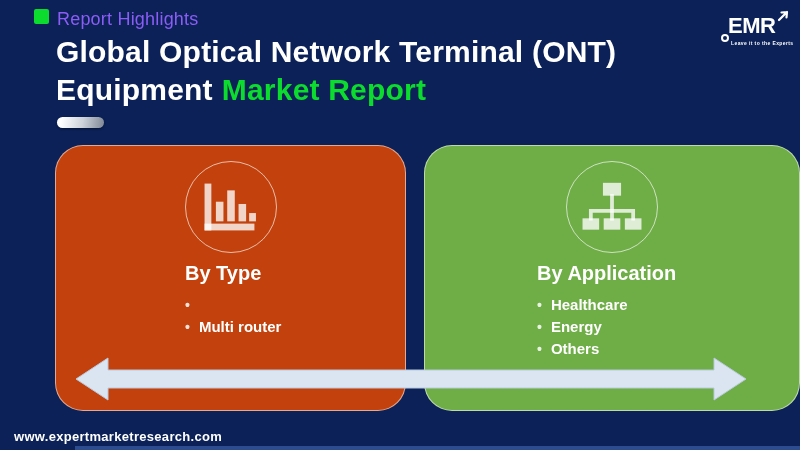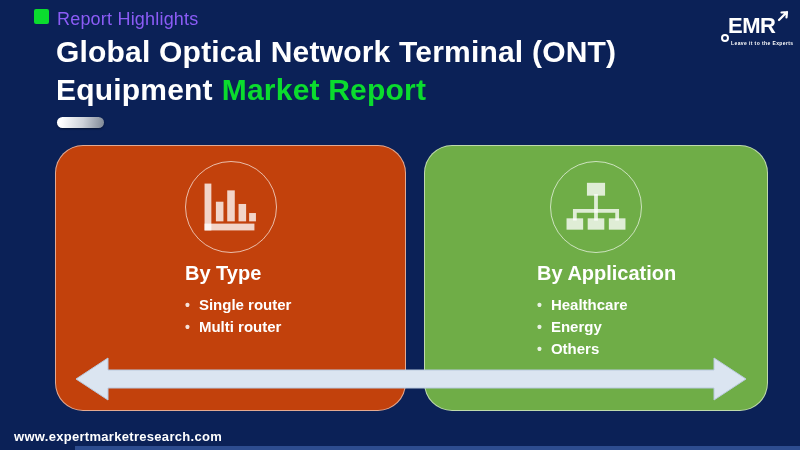--- a/index.html
+++ b/index.html
@@ -50,21 +50,21 @@
     background:linear-gradient(100deg,#ffffff 10%,#cdd2d9 55%,#868f9c 95%);
     box-shadow:0 1px 2px rgba(0,0,0,.4);
   }
 
   
   .card {
     position:absolute; top:145px; height:266px; border-radius:28px;
     border:1.5px solid rgba(255,255,255,.55);
   }
   .card.blue  { left:55px;  width:351px; background:#c2410c; }
-  .card.green { left:424px; width:344px; background:#6fad47; }
+  .card.green { left:424px; width:376px; background:#6fad47; }
 
   .icon-wrap { display:flex; justify-content:center; margin-top:15px; }
   .icon-circle {
     width:92px; height:92px; border-radius:50%;
     border:1.5px solid rgba(255,255,255,.65);
     display:flex; align-items:center; justify-content:center;
   }
   .card-body { margin-top:9px; }
   .card.blue  .card-body { padding-left:129px; }
   .card.green .card-body { padding-left:112px; }
@@ -124,21 +124,20 @@
           <rect x="69" y="53" width="9" height="11"></rect>
         </g>
       </svg>
     </div>
   </div>
   <div class="card-body">
     <div class="card-heading">By Type</div>
     <ul class="card-list">
       <li>
           <span class="bullet">•</span>
-          <span>Single router</span>
         </li>
       <li>
           <span class="bullet">•</span>
           <span>Multi router</span>
         </li>
     </ul>
   </div>
 </div>
 
 <div class="card green">

